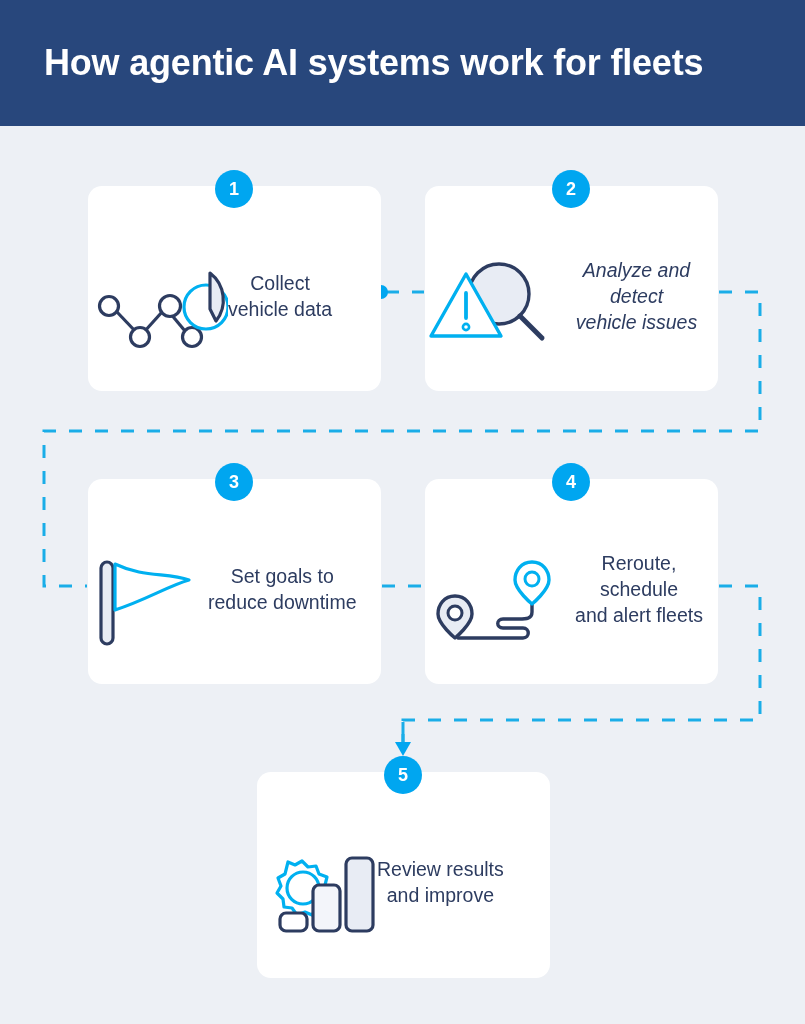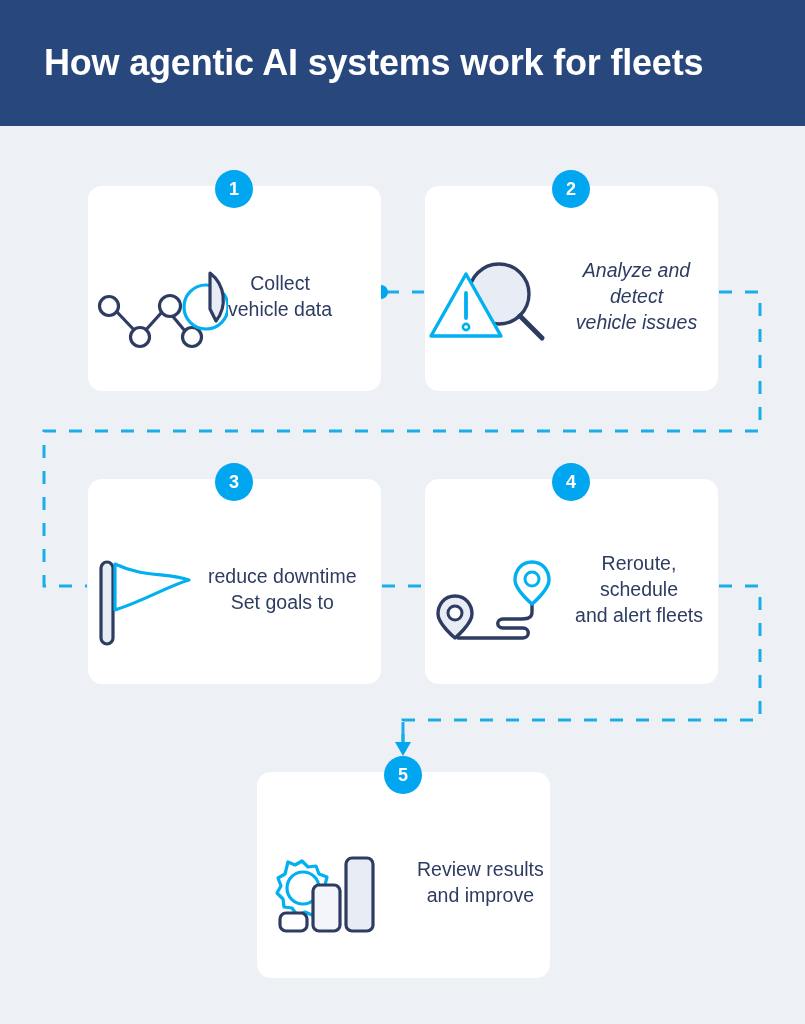--- a/index.html
+++ b/index.html
@@ -45,21 +45,21 @@
     text-align: center;
     color: #2d3c60;
     font-size: 19.5px;
     line-height: 26px;
     font-family: "Liberation Sans", sans-serif;
   }
   .card-1 { left: 88px;  top: 186px; width: 293px; height: 205px; }
   .card-2 { left: 425px; top: 186px; width: 293px; height: 205px; font-style: italic; }
   .card-3 { left: 88px;  top: 479px; width: 293px; height: 205px; }
   .card-4 { left: 425px; top: 479px; width: 293px; height: 205px; align-items: center; }
-  .card-5 { left: 257px; top: 772px; width: 293px; height: 206px; gap: 40px; }
+  .card-5 { left: 257px; top: 772px; width: 293px; height: 206px; }
 
   
   .badge {
     position: absolute;
     width: 38px; height: 38px;
     border-radius: 50%;
     background: #00a6f0;
     color: #ffffff;
     font-size: 18px;
     font-weight: bold;
@@ -152,22 +152,22 @@
   <div class="card card-3">
     <div class="card-icon">
       <svg width="120" height="90" viewBox="0 0 120 90">
 
         <rect x="13" y="6" width="12" height="82" rx="6" fill="#e8ecf4" stroke="#2d3c60" stroke-width="3.2"></rect>
 
         <path d="M 27 8 C 56 22, 80 16, 101 24 C 80 30, 58 44, 27 54 Z" fill="none" stroke="#00b0f0" stroke-width="3.2" stroke-linejoin="round"></path>
       </svg>
     </div>
     <div class="card-label">
+      <div>Set goals to</div>
       <div>reduce downtime</div>
-      <div>Set goals to</div>
     </div>
   </div>
   <div class="badge badge-3">3</div>
 
   <div class="card card-4">
     <div class="card-icon">
       <svg width="135" height="90" viewBox="0 0 135 90">
 
         <path d="M 107 47 L 107 56 C 107 63, 101 63, 94 63 L 78 63 C 71 63, 71 72, 78 72 L 98 72 C 105 72, 105 82, 98 82 L 33 82" fill="none" stroke="#2d3c60" stroke-width="3.4" stroke-linecap="round"></path>
 

